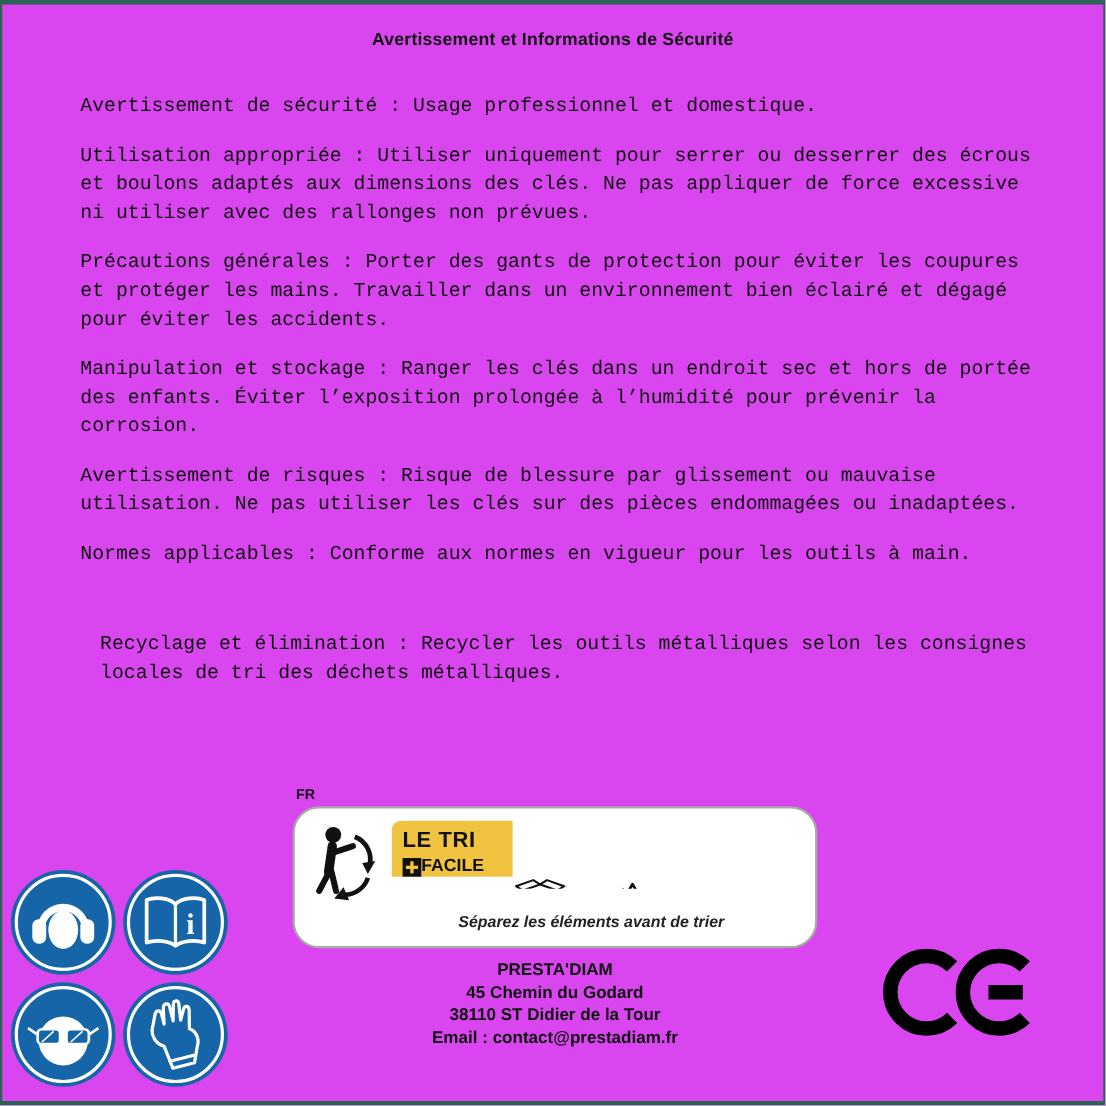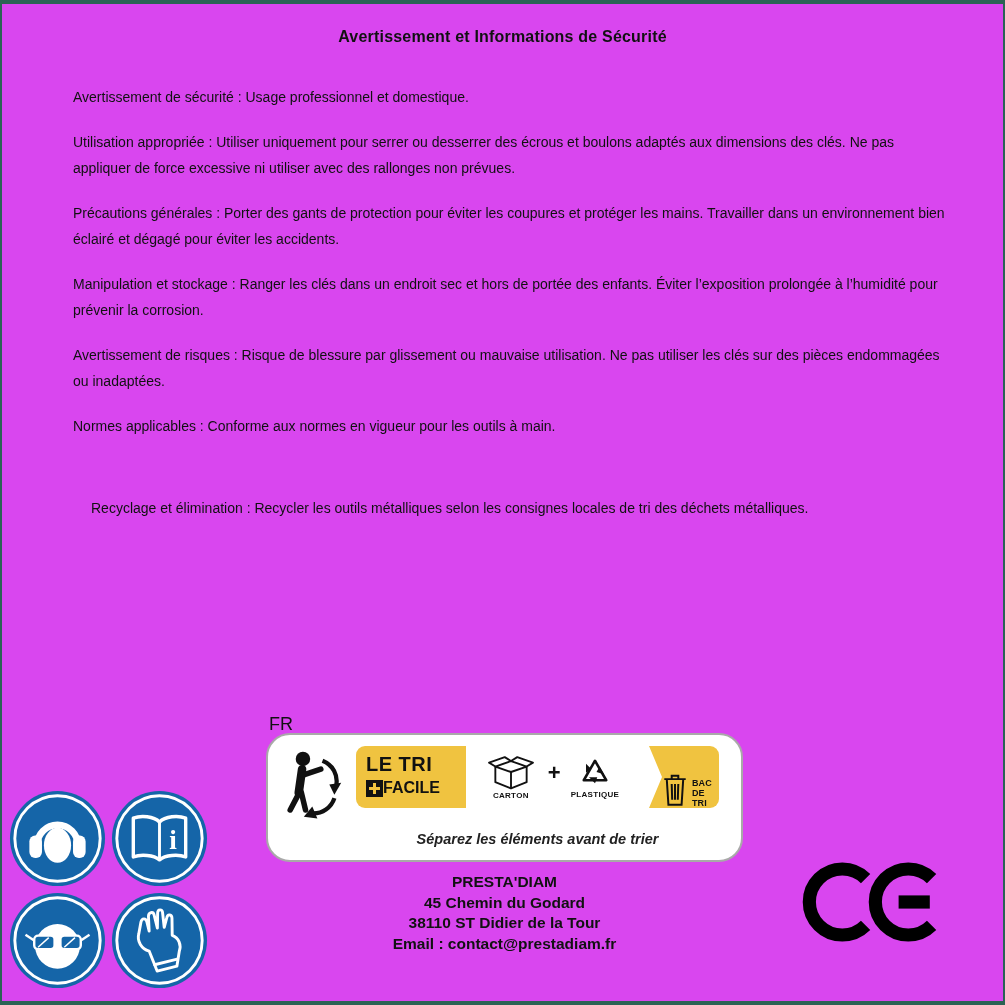--- a/index.html
+++ b/index.html
@@ -20,50 +20,52 @@
   }
   .title {
     padding-top:24px;
     text-align:center;
     font-weight:bold;
     font-size:16px;
     letter-spacing:0.2px;
   }
   .content {
     margin:38px 52px 0 71px;
-    font-size:14px;
+    font-size:18px;
     line-height:26px;
+    font-family:Liberation Mono, monospace;
   }
   .content p { margin:0 0 19px 0; }
   .content p.extra-gap { margin-top:56px;margin-left:18px; }
 
   
   .icons-grid {
     position:absolute; left:7px; top:786px;
     display:grid; grid-template-columns:97px 97px; grid-template-rows:97px 97px;
     gap:5px;
   }
   .picto svg { width:97px; height:97px; display:block; }
 
   
   .fr-label {
     position:absolute; left:267px; top:710px;
-    font-weight:normal; font-size:18px;
+    font-weight:bold; font-size:13px;
   }
   .triman-box {
     position:absolute; left:264px; top:729px;
     width:477px; height:129px;
     border:2px solid #a9a9a9; border-radius:24px;
     background:#fff;
   }
   .triman-svg { position:absolute; left:12px; top:12px; width:68px; height:80px; }
   .banner {
     position:absolute; left:88px; top:11px; right:22px; height:62px;
     background:#fff; border-radius:9px; overflow:hidden;
     display:flex;
+    flex-direction:column;
   }
   .b-left {
     width:110px; background:var(--yellow,#f0c340);
     padding:7px 0 0 10px;
   }
   .letri { font-weight:bold; font-size:20px; letter-spacing:0.5px; }
   .facile-row { display:flex; align-items:center; gap:0; margin-top:3px; }
   .plus-sq {
     position:relative; width:17px; height:17px; background:#111; display:inline-block;
   }

